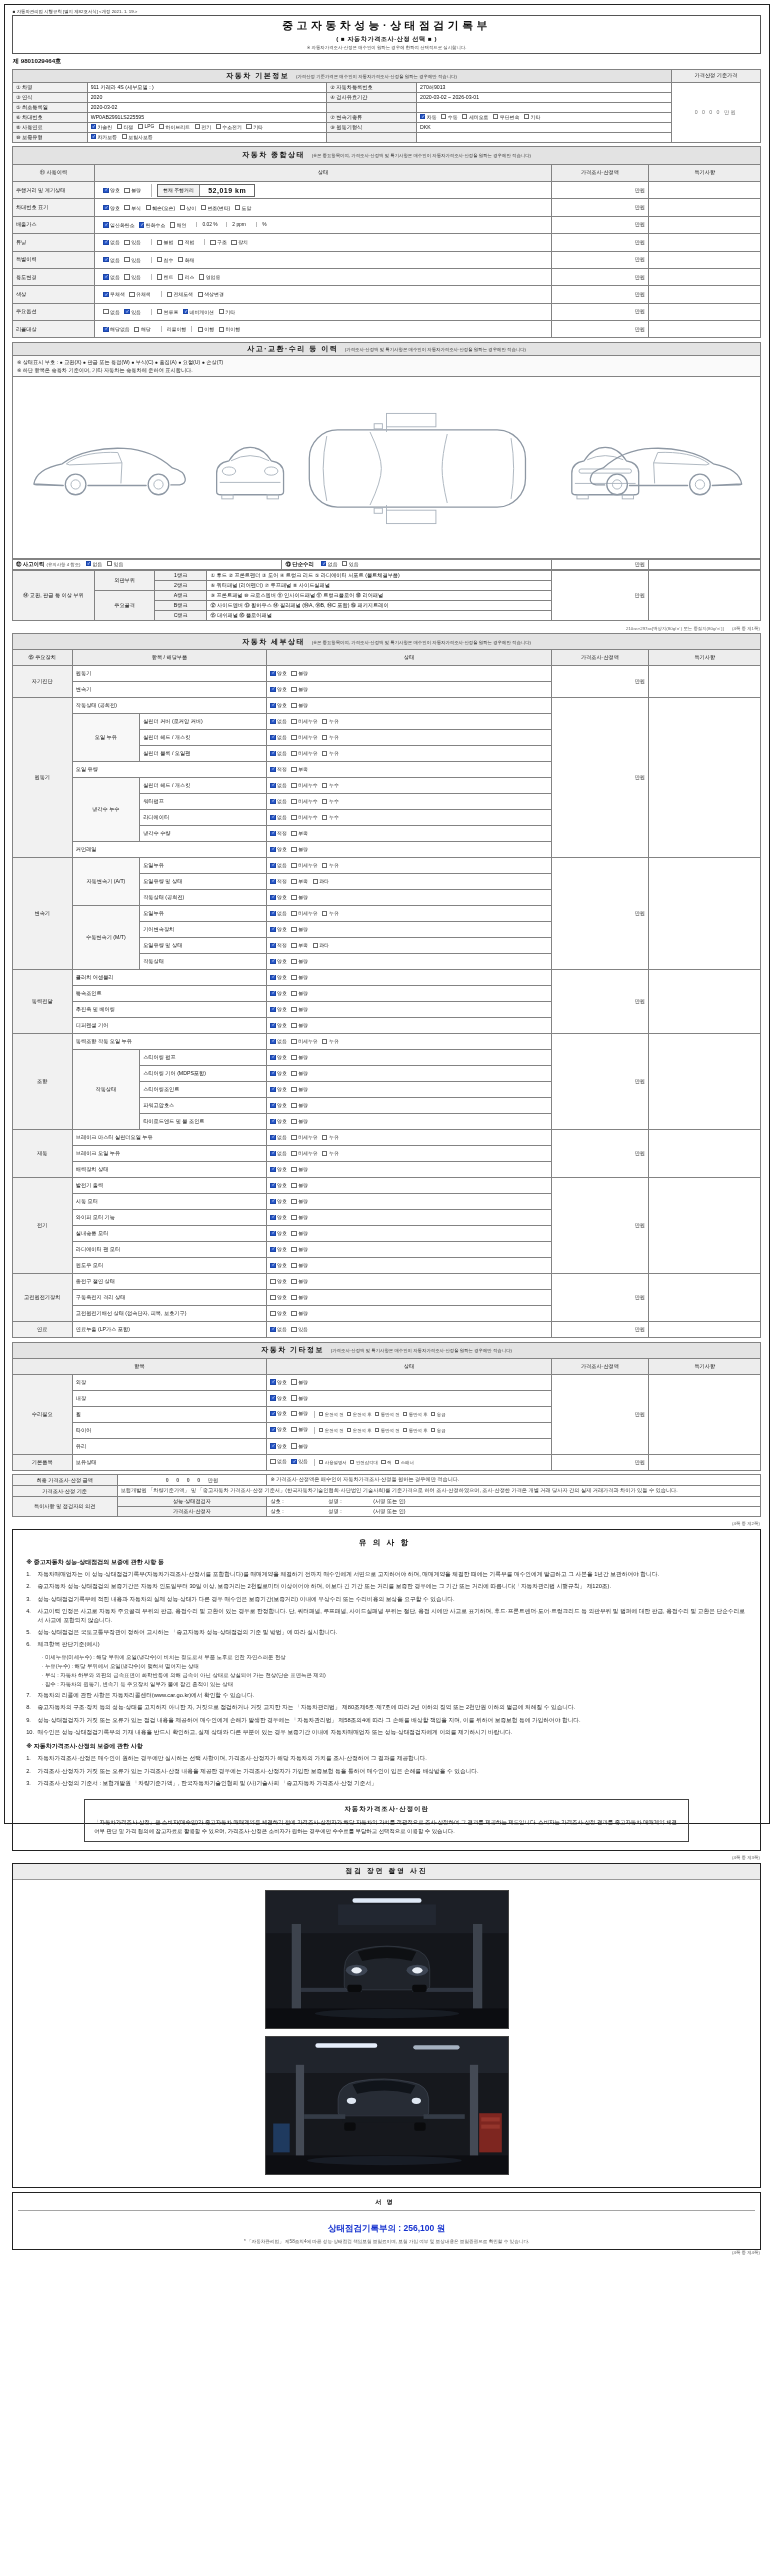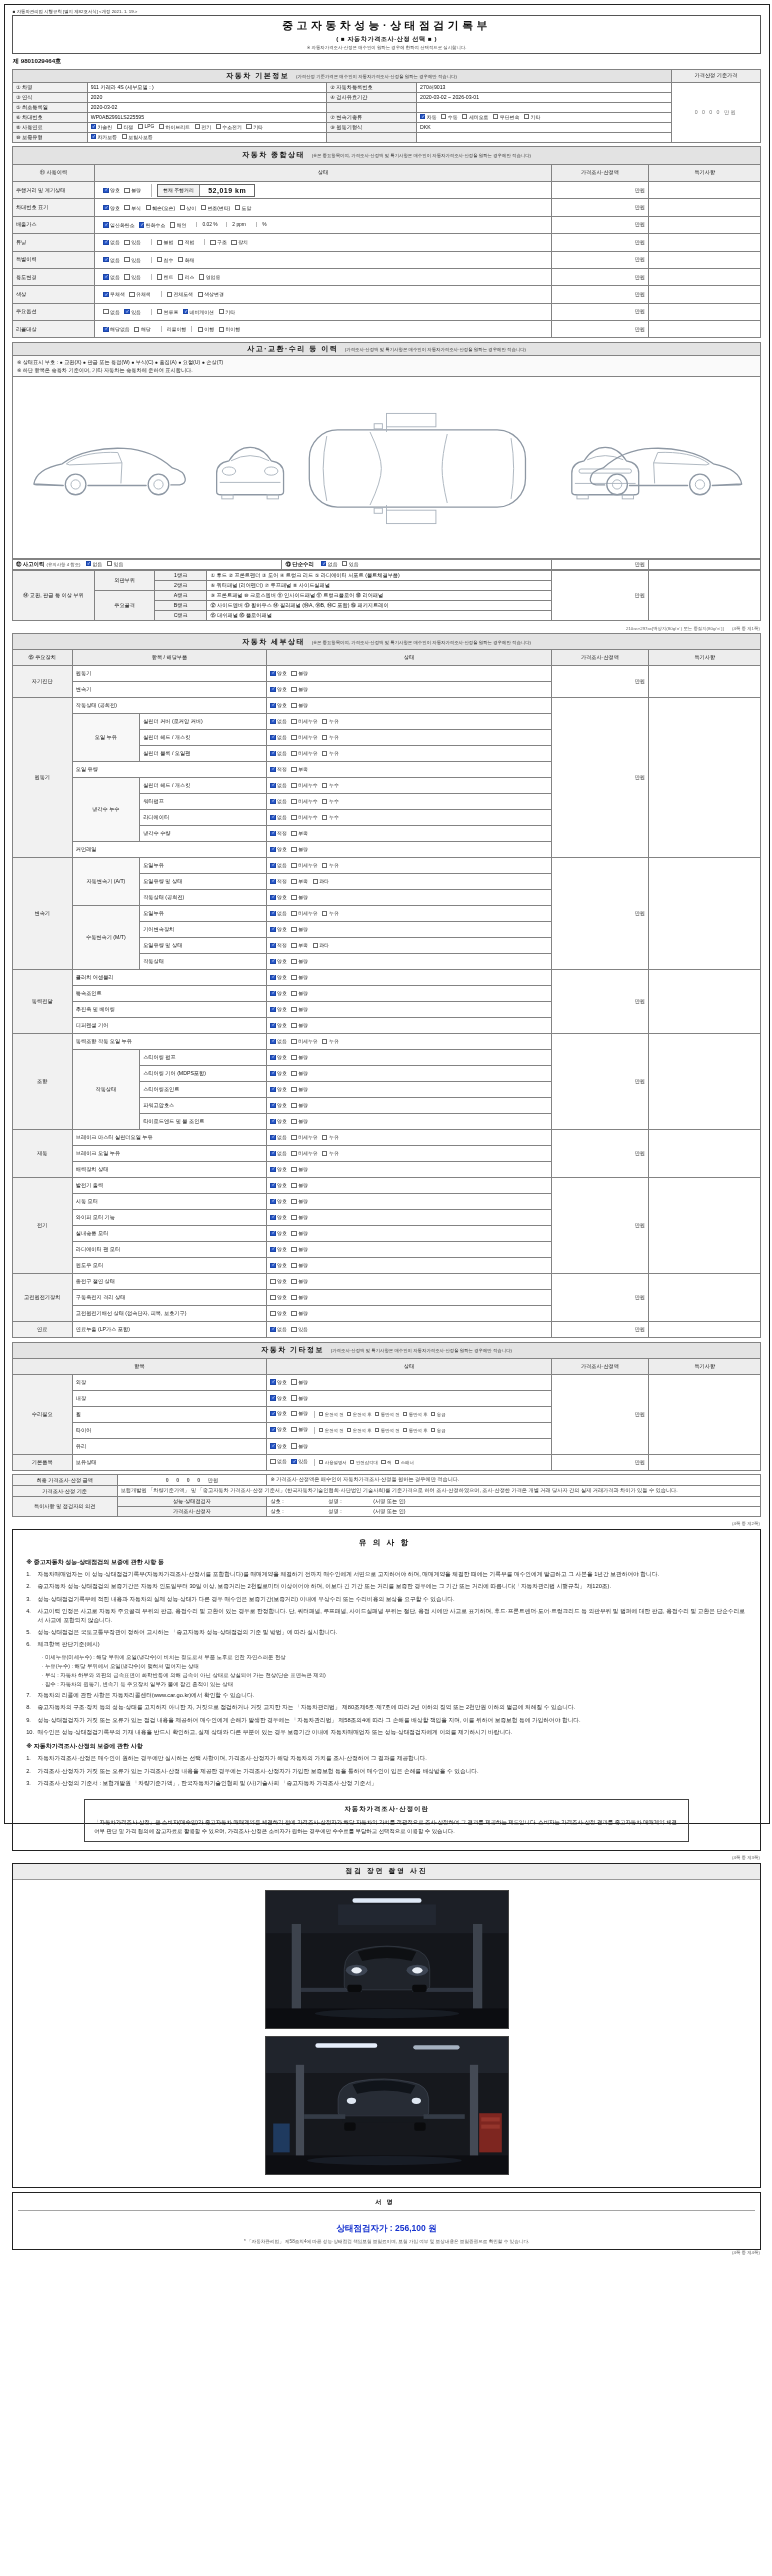--- a/index.html
+++ b/index.html
@@ -1456,21 +1456,21 @@
         <rect y="230" width="470" height="36" fill="#0d0e12"></rect>
         <ellipse cx="230" cy="240" rx="150" ry="9" fill="#222a36" opacity="0.55"></ellipse>
       </svg>
     </div>
   </div>
 
   <div class="signbox">
     <div class="shead">서명</div>
     <div class="ssign"></div>
     <div class="sprice">
-      <span>상태점검자가 :</span>
+      <span>상태점검기록부의 :</span>
       <span>256,100 원</span>
     </div>
     <div class="sfoot">* 「자동차관리법」 제58조의4에 따른 성능·상태점검 책임보험 보험료이며, 보험 가입 여부 및 보상내용은 보험증권으로 확인할 수 있습니다.</div>
   </div>
 
   <div class="marker">
     <span>(4쪽 중 제4쪽)</span>
   </div>
 
 </div>

